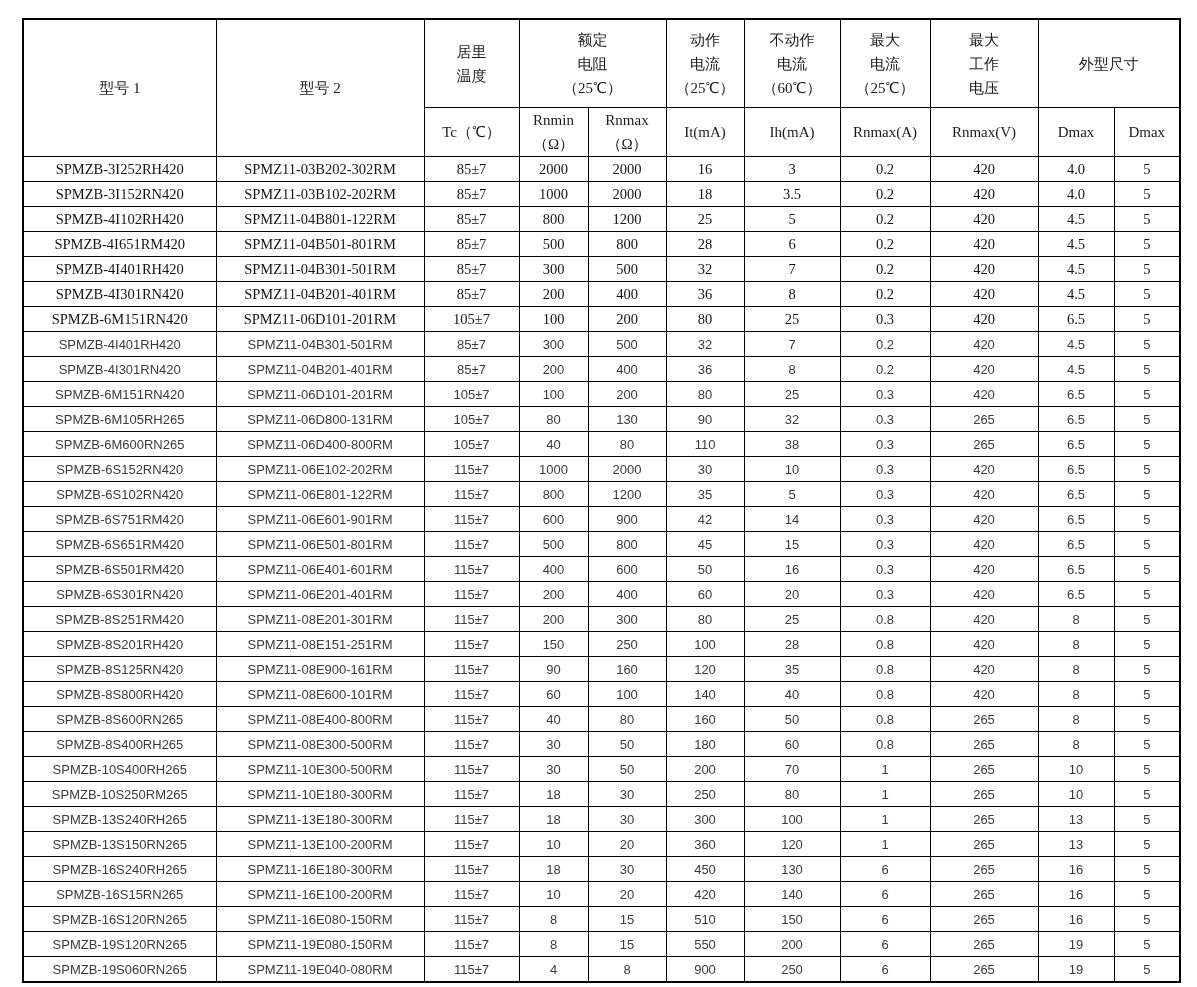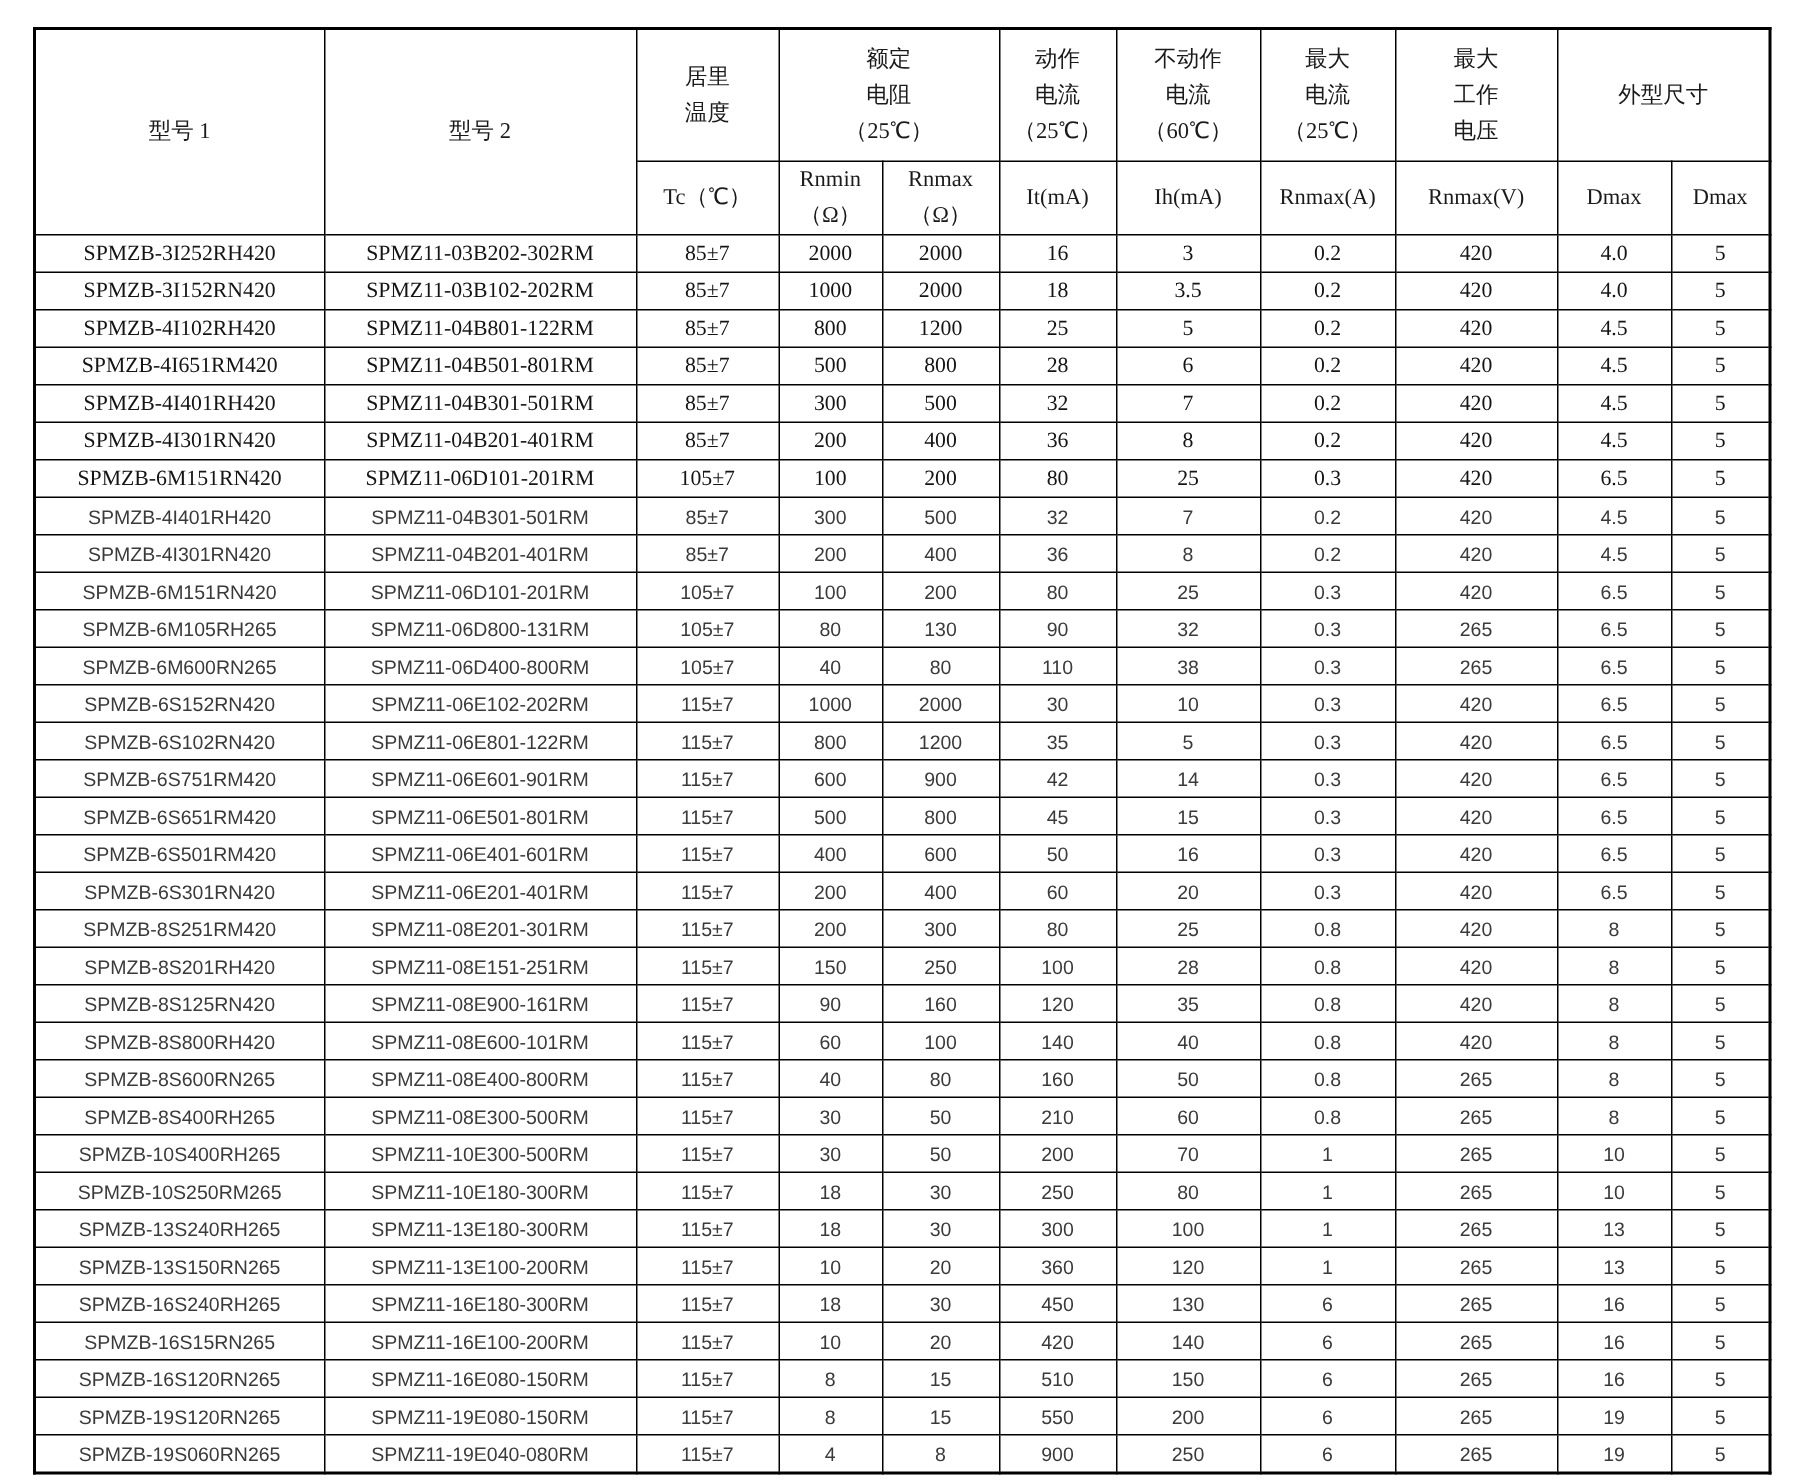--- a/index.html
+++ b/index.html
@@ -406,21 +406,21 @@
           <td>265</td>
           <td>8</td>
           <td>5</td>
         </tr>
         <tr class="sans-row">
           <td>SPMZB-8S400RH265</td>
           <td>SPMZ11-08E300-500RM</td>
           <td>115±7</td>
           <td>30</td>
           <td>50</td>
-          <td>210</td>
+          <td>180</td>
           <td>60</td>
           <td>0.8</td>
           <td>265</td>
           <td>8</td>
           <td>5</td>
         </tr>
         <tr class="sans-row">
           <td>SPMZB-10S400RH265</td>
           <td>SPMZ11-10E300-500RM</td>
           <td>115±7</td>

